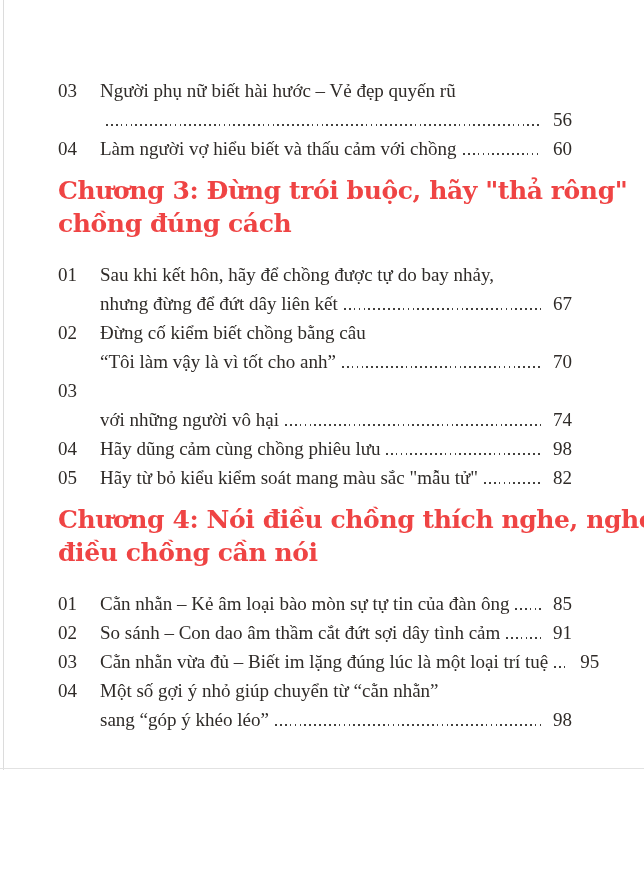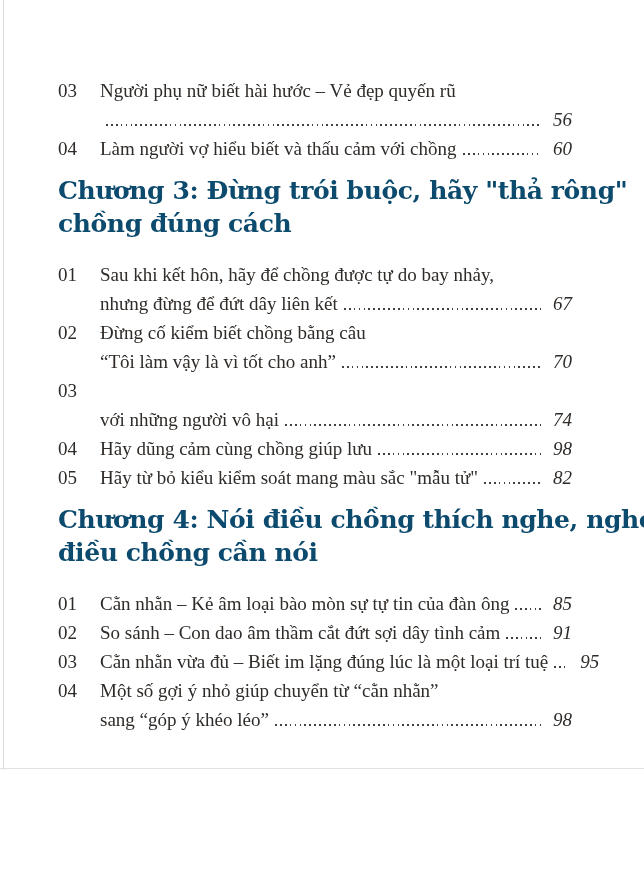--- a/index.html
+++ b/index.html
@@ -32,21 +32,21 @@
   .toc {
     padding: 76px 72px 0 58px;
   }
   .toc-section { margin: 0; }
   .chapter-heading {
     font-family: "DejaVu Serif", "Liberation Serif", serif;
     font-weight: 700;
     font-size: 25px;
     line-height: 33px;
     letter-spacing: -0.4px;
-    color: #0c4a6e;
+    color: #ef4444;
     margin: 11px 0 20px 0;
   }
   .heading-line { white-space: nowrap; }
   .toc-line {
     display: flex;
     align-items: baseline;
     font-size: 19px;
     line-height: 29px;
     white-space: nowrap;
   }
@@ -66,21 +66,20 @@
     background-image: repeating-linear-gradient(
       to right,
       #43403d 0, #43403d 1.7px,
       transparent 1.7px, transparent 4.9px
     );
   }
   .pg {
     flex-shrink: 0;
     min-width: 24px;
     text-align: right;
-    font-style: italic;
   }
 </style>
 </head>
 <body>
 
 <div class="book-page">
   <div class="edge-left"></div>
   <div class="edge-bottom"></div>
   <div class="toc" id="toc-root">
       <div class="toc-section">
@@ -129,21 +128,21 @@
           <span class="num">03</span>
         </div>
         <div class="toc-line">
           <span class="num"></span>
           <span class="txt">với những người vô hại</span>
           <span class="dots"></span>
           <span class="pg">74</span>
         </div>
         <div class="toc-line">
           <span class="num">04</span>
-          <span class="txt">Hãy dũng cảm cùng chồng giúp lưu</span>
+          <span class="txt">Hãy dũng cảm cùng chồng phiêu lưu</span>
           <span class="dots"></span>
           <span class="pg">98</span>
         </div>
         <div class="toc-line">
           <span class="num">05</span>
           <span class="txt">Hãy từ bỏ kiểu kiểm soát mang màu sắc "mẫu tử"</span>
           <span class="dots"></span>
           <span class="pg">82</span>
         </div>
       </div>

